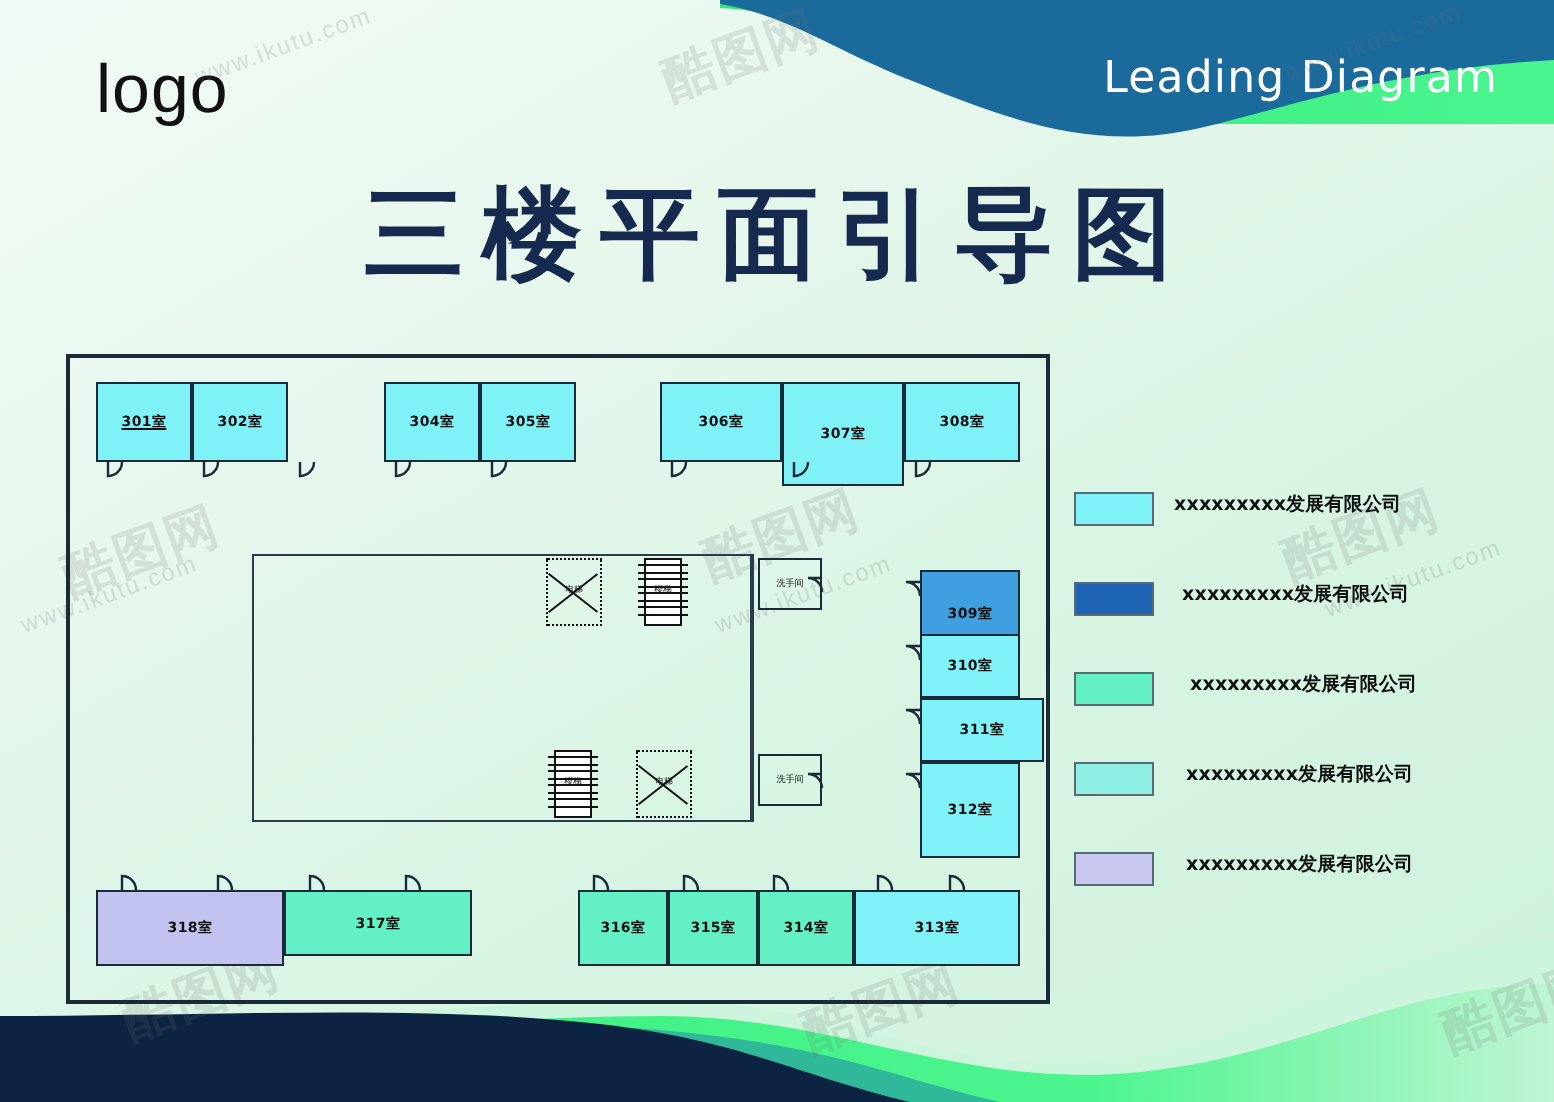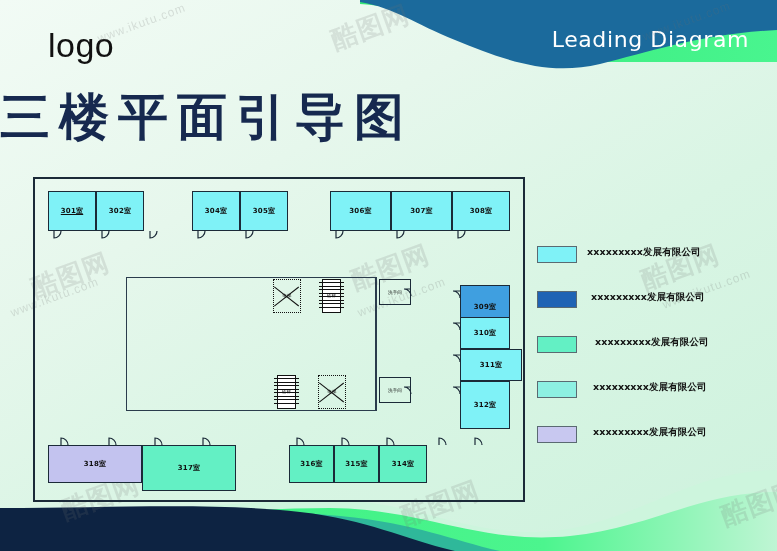--- a/index.html
+++ b/index.html
@@ -18,21 +18,21 @@
   .logo{
     position:absolute;left:48px;top:28px;
     font-size:34px;color:#111;letter-spacing:.5px;line-height:1;
   }
   .lead-en{
     position:absolute;right:28px;top:29px;
     font-size:22px;color:#ffffff;letter-spacing:.6px;line-height:1;
     font-family:"DejaVu Sans",sans-serif;
   }
   .main-title{
-    position:absolute;left:0;right:0;top:88px;text-align:left;
+    position:absolute;left:0;right:0;top:88px;text-align:center;
     font-size:50px;font-weight:bold;color:#16294f;
     letter-spacing:9px;line-height:1.18;
     font-family:"DejaVu Sans","Liberation Sans",sans-serif;
   }
   
   .wm{
     position:absolute;color:rgba(110,110,110,.20);
     font-size:12px;transform:rotate(-20deg);white-space:nowrap;
     pointer-events:none;letter-spacing:1px;
   }
@@ -158,33 +158,34 @@
 
   <div id="plan">
     <div class="plan-inner">
 
       <div class="room c-cyan" style="left:13px;top:12px;width:48px;height:40px;text-decoration:underline;">301室</div>
       <div class="room c-cyan" style="left:61px;top:12px;width:48px;height:40px;">302室</div>
       <div class="room c-cyan" style="left:157px;top:12px;width:48px;height:40px;">304室</div>
       <div class="room c-cyan" style="left:205px;top:12px;width:48px;height:40px;">305室</div>
 
       <div class="room c-cyan" style="left:295px;top:12px;width:61px;height:40px;">306室</div>
-      <div class="room c-cyan" style="left:356px;top:12px;width:61px;height:40px;">307室</div>
+      <div class="room c-cyan" style="left:356px;top:12px;width:61px;height:52px;">307室</div>
       <div class="room c-cyan" style="left:417px;top:12px;width:58px;height:40px;">308室</div>
 
       <div class="room c-blue" style="left:425px;top:106px;width:50px;height:44px;">309室</div>
       <div class="room c-cyan" style="left:425px;top:138px;width:50px;height:32px;">310室</div>
       <div class="room c-cyan" style="left:425px;top:170px;width:62px;height:32px;">311室</div>
       <div class="room c-cyan" style="left:425px;top:202px;width:50px;height:48px;">312室</div>
 
       <div class="room c-purple" style="left:13px;top:266px;width:94px;height:38px;">318室</div>
-      <div class="room c-spring" style="left:107px;top:266px;width:94px;height:46px;">317室</div>
+      <div class="room c-spring" style="left:107px;top:266px;width:94px;height:33px;">317室</div>
       <div class="room c-spring" style="left:254px;top:266px;width:45px;height:38px;">316室</div>
       <div class="room c-spring" style="left:299px;top:266px;width:45px;height:38px;">315室</div>
       <div class="room c-spring" style="left:344px;top:266px;width:48px;height:38px;">314室</div>
+      <div class="room c-cyan" style="left:392px;top:266px;width:83px;height:38px;">313室</div>
 
       <div class="courtyard" style="left:91px;top:98px;width:250px;height:134px;"></div>
 
       <div class="corridor-wall" style="left:341px;top:98px;width:1.4px;height:134px;"></div>
 
       <div class="lift" style="left:238px;top:100px;width:28px;height:34px;">
         <span class="x1"></span>
           <span class="x2"></span>
         <span class="lbl">电梯</span>
       </div>

